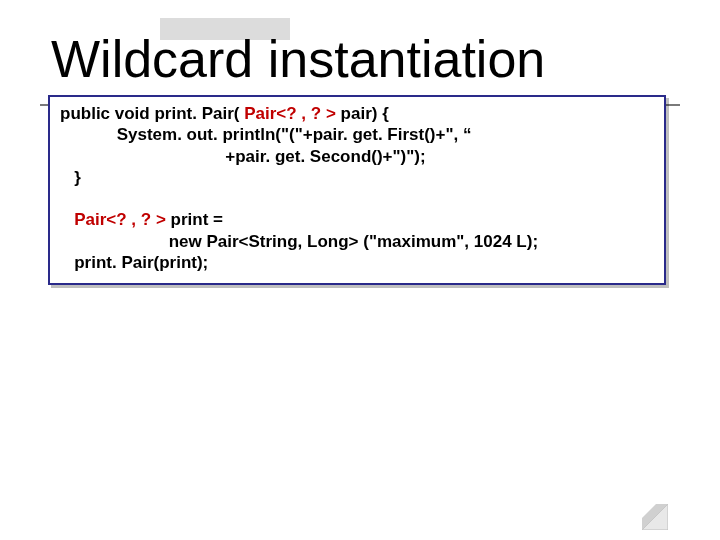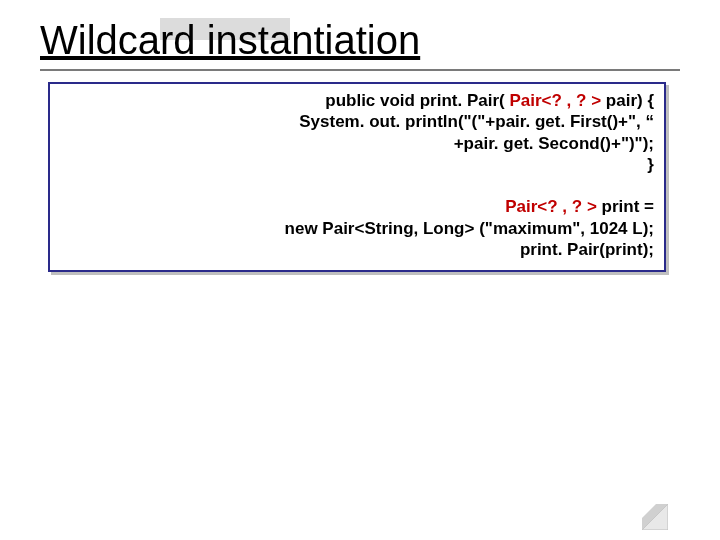--- a/index.html
+++ b/index.html
@@ -27,48 +27,46 @@
     position: absolute;
     top: 0;
     left: 120px;
     width: 130px;
     height: 22px;
     background: #dcdcdc;
     z-index: 0;
   }
   .title {
     position: relative;
-    font-size: 40px;
+    font-size: 52px;
     font-weight: 400;
     color: #000;
     z-index: 1;
-    margin: 0;
+    margin: 11px;
     padding-bottom: 4px;
-    text-decoration: underline;
   }
   .title-underline {
     width: 640px;
     height: 2px;
     background: #7a7a7a;
     margin-top: 2px;
   }
   .code-box {
     position: absolute;
-    top: 82px;
+    top: 95px;
     left: 48px;
     width: 618px;
     box-sizing: border-box;
     border: 2px solid #2a2a8a;
     background: #fff;
     padding: 6px 10px 10px 10px;
     font-family: Arial, Helvetica, sans-serif;
     font-size: 17px;
     line-height: 1.25;
     box-shadow: 3px 3px 0 rgba(0,0,0,0.25);
-    text-align: right;
   }
   .code-box p {
     margin: 0;
     white-space: pre;
   }
   .kw { color: #000; font-weight: bold; }
   .hl { color: #c00000; font-weight: bold; }
   .txt { color: #000; font-weight: bold; }
   .corner-fold {
     position: absolute;

